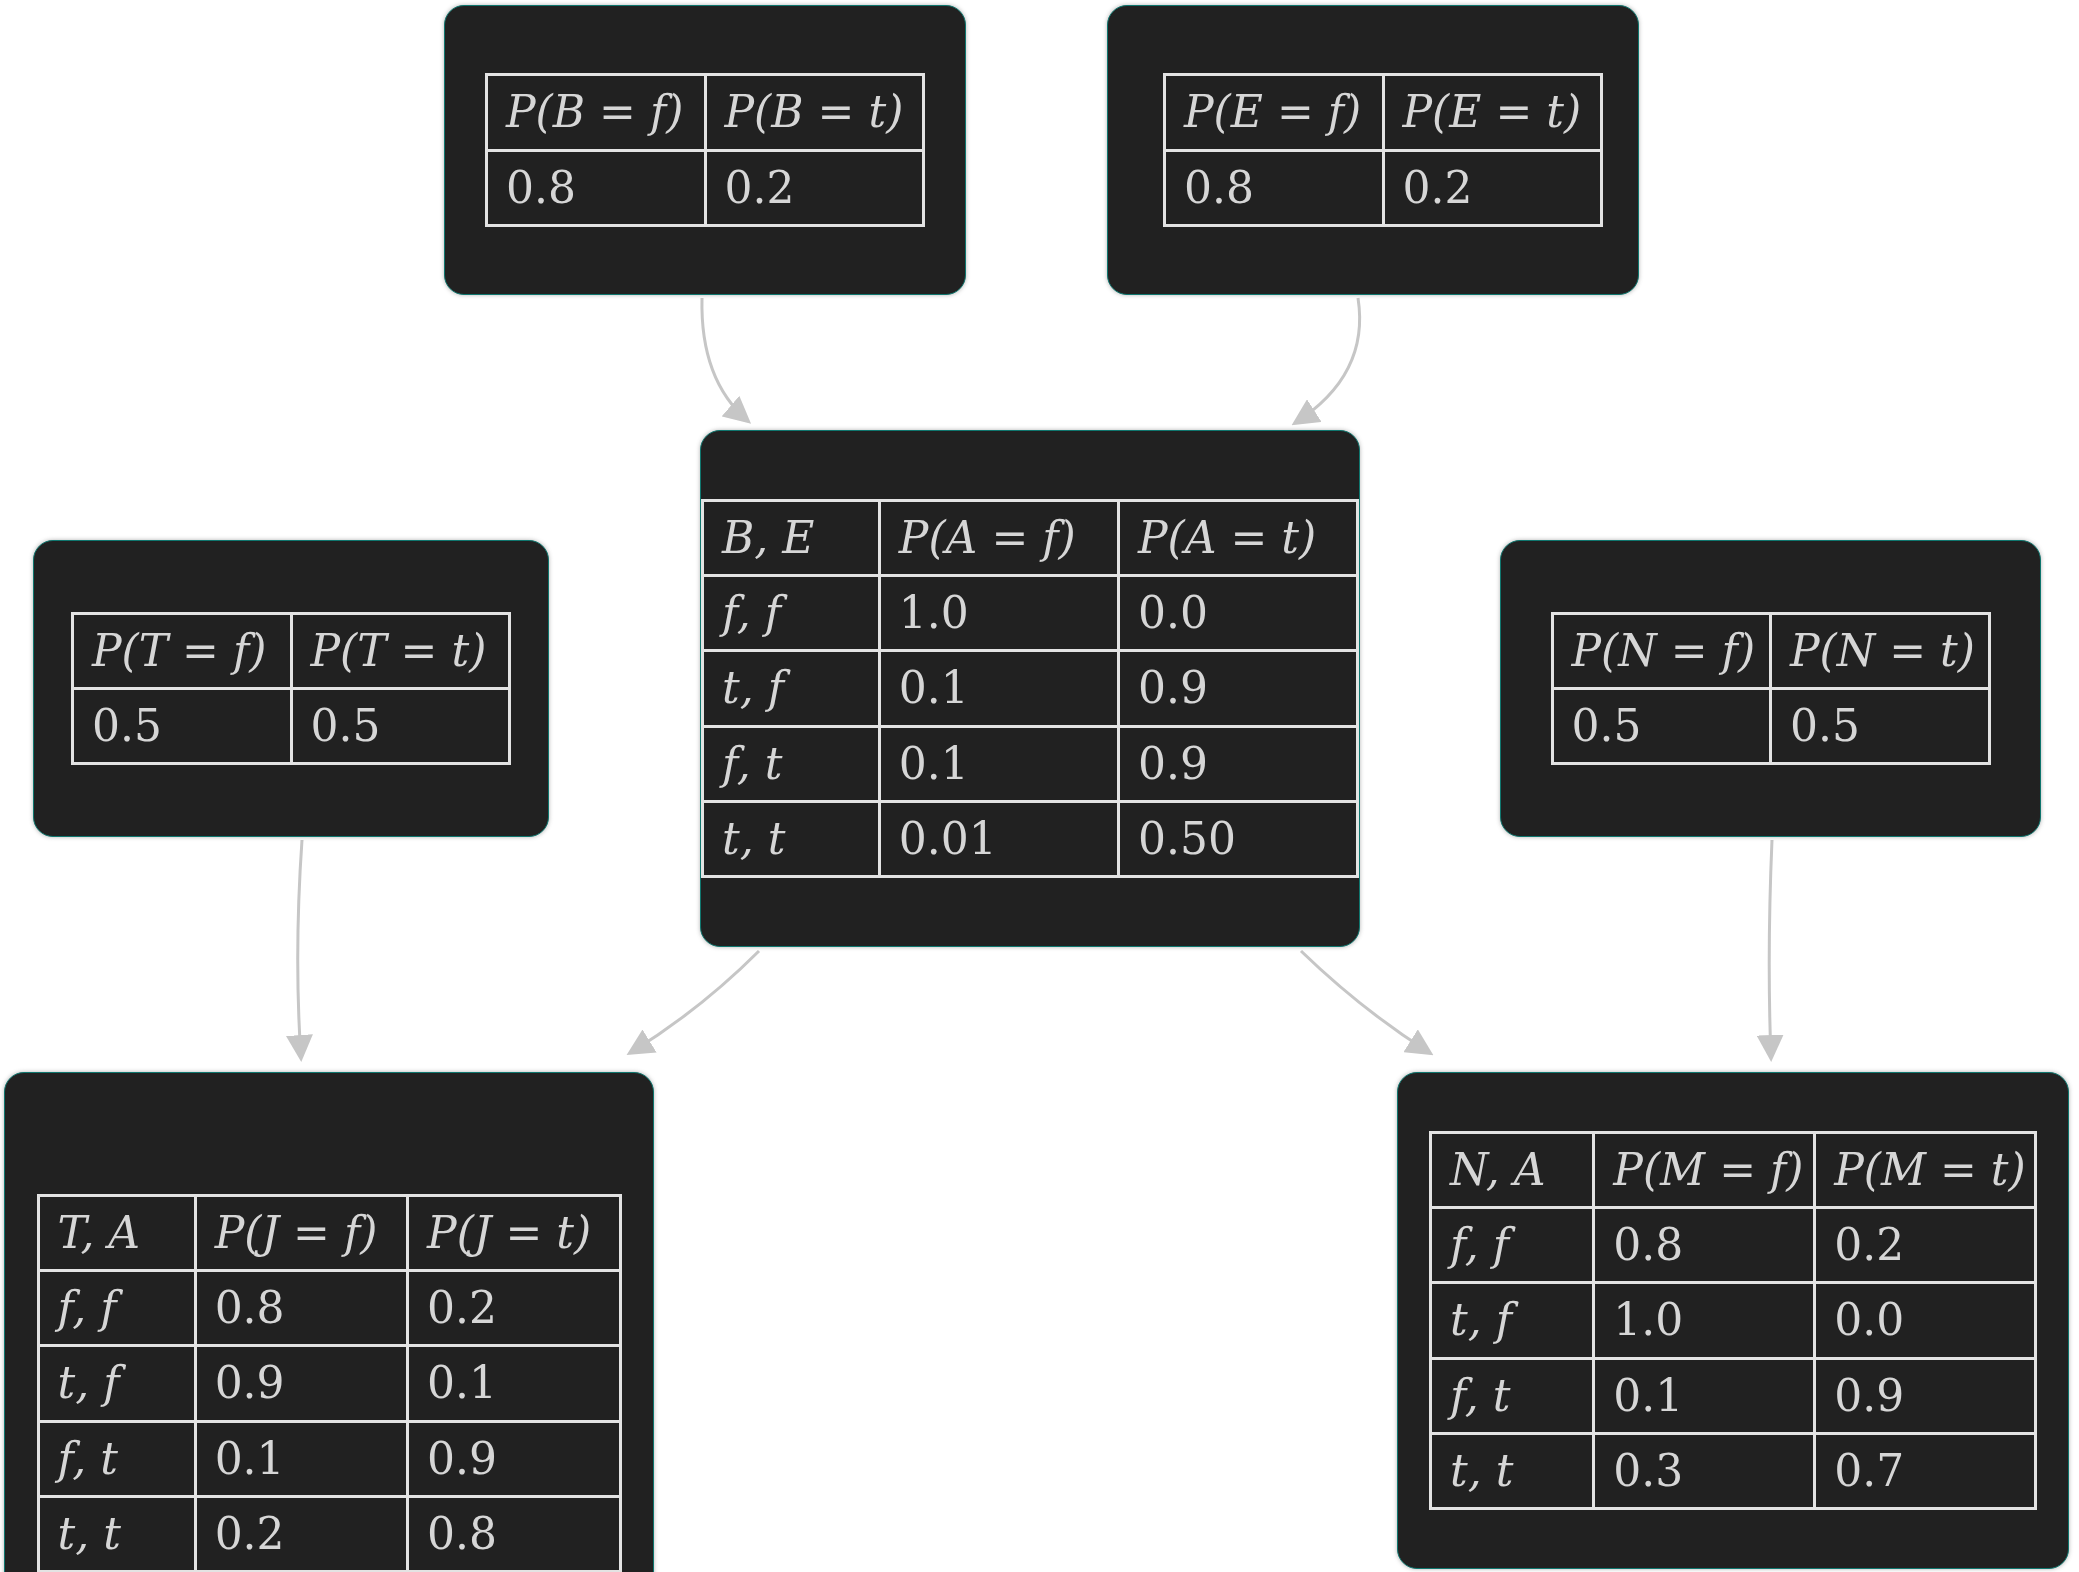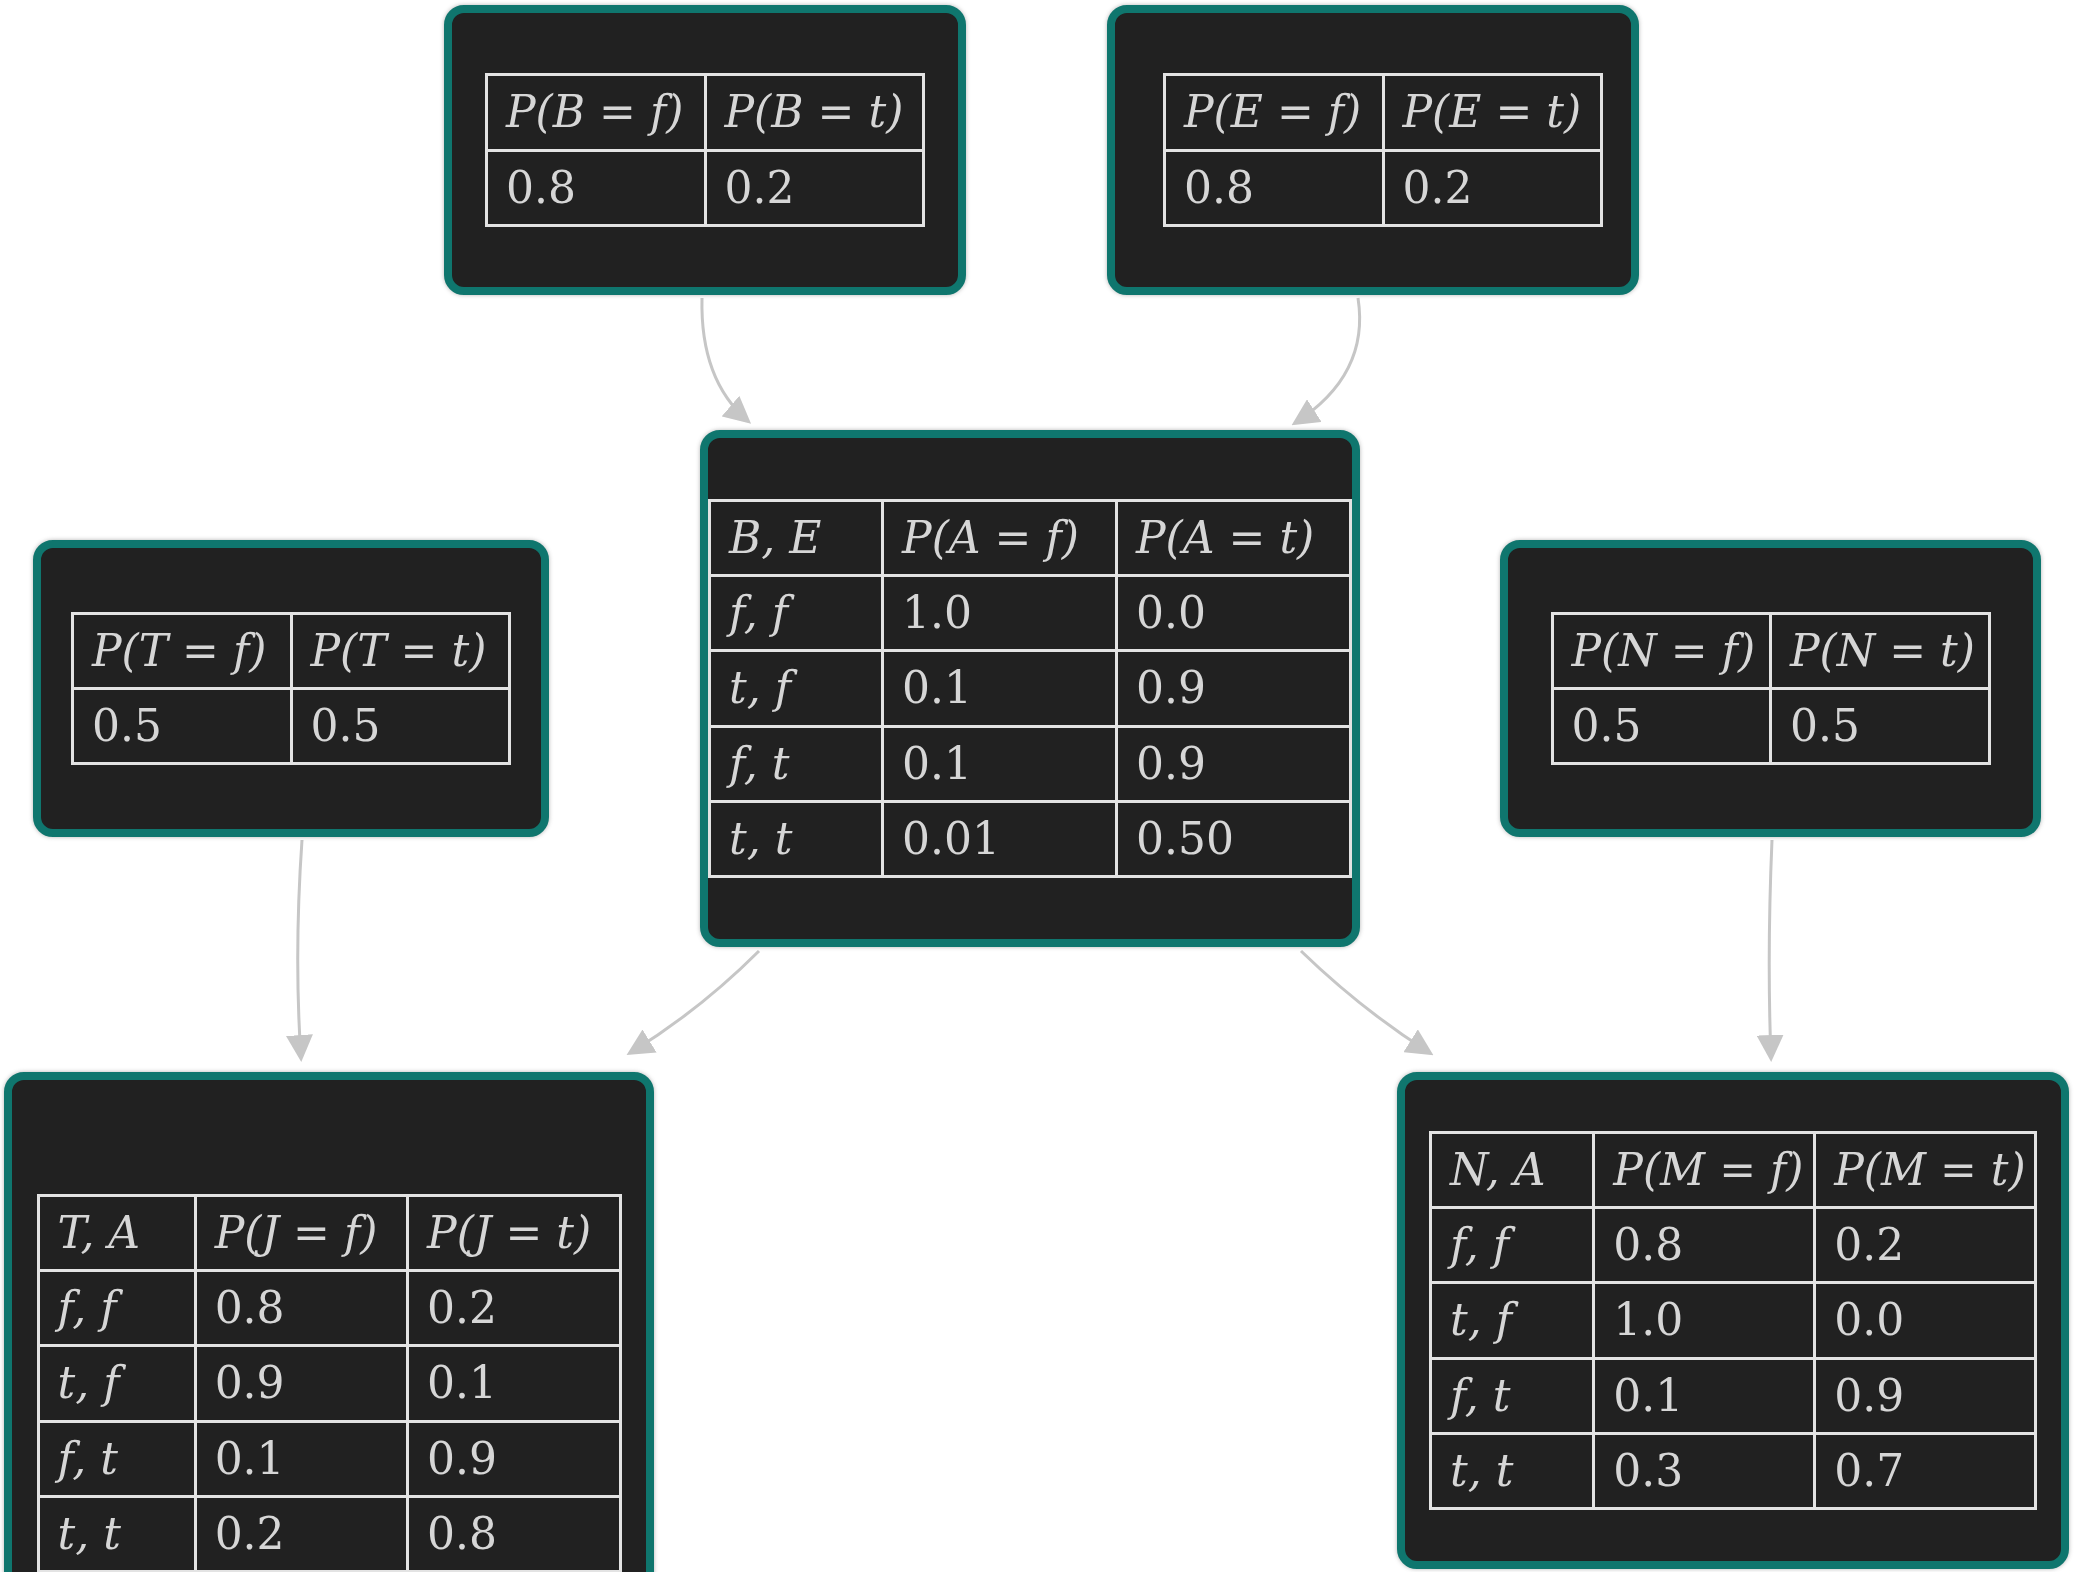--- a/index.html
+++ b/index.html
@@ -7,21 +7,21 @@
     position:relative;
     width:2079px;height:1572px;
     background:#ffffff;
     font-family:"DejaVu Serif","Liberation Serif",serif;
     overflow:hidden;
   }
   .edges{position:absolute;left:0;top:0;z-index:1;}
   .node{
     position:absolute;z-index:2;
     background:#212121;
-    border:8px solid #0f766e;
+    border:1px solid #0f766e;
     border-radius:20px;
     box-sizing:border-box;
     display:flex;align-items:center;justify-content:center;
     box-shadow:0 0 4px rgba(90,90,90,0.45);
   }
   table.cpt{
     border-collapse:collapse;
     table-layout:fixed;
     color:#d6d6d6;
     font-size:44px;

